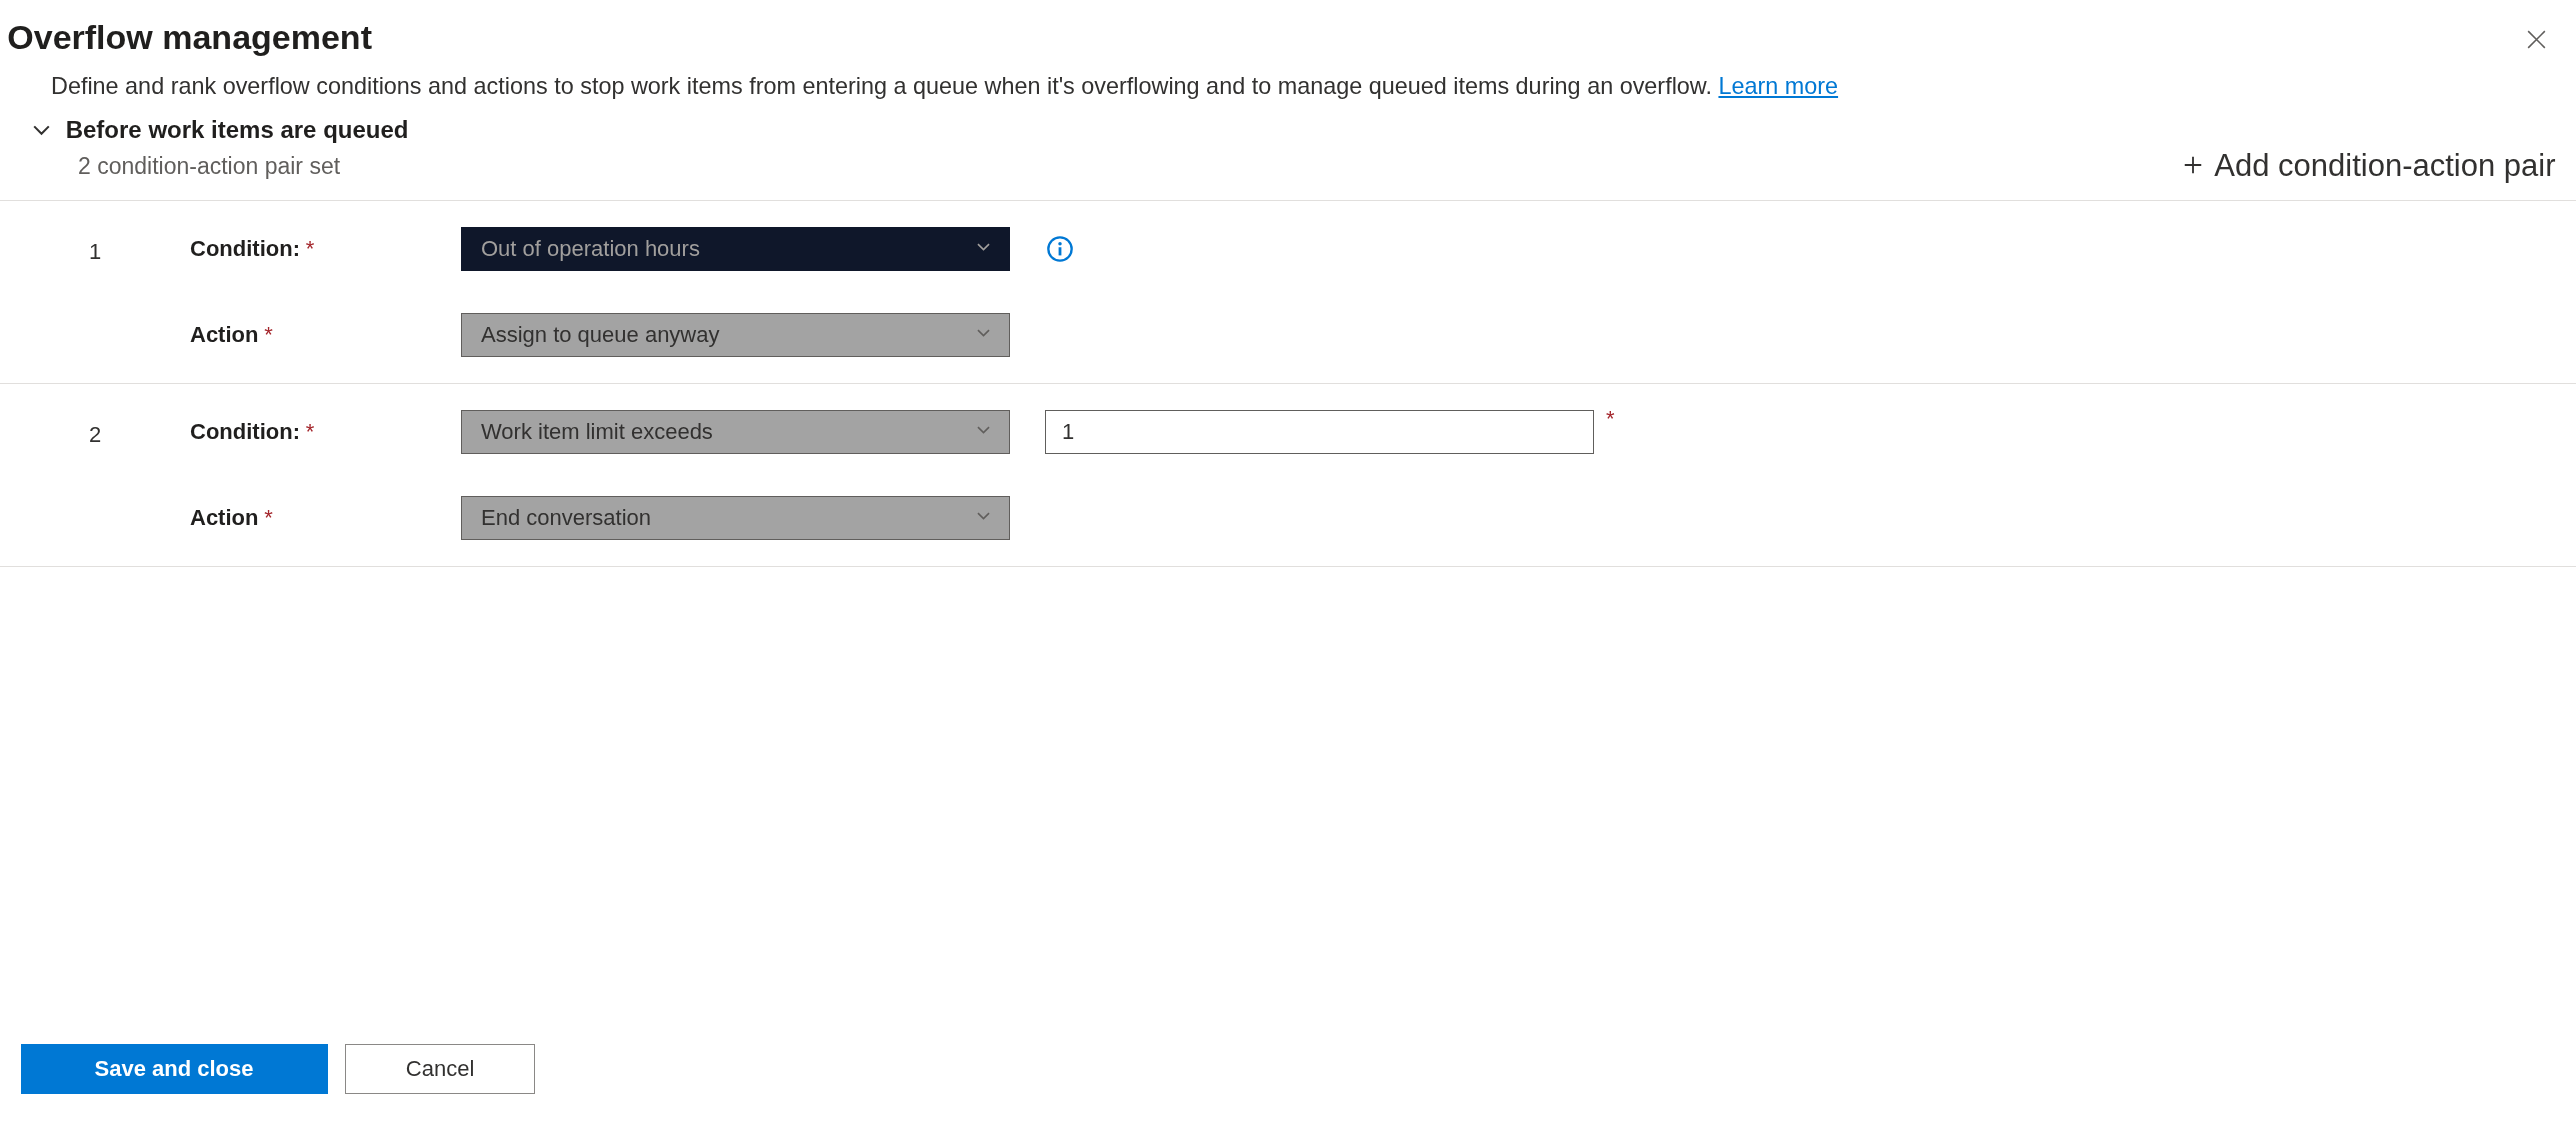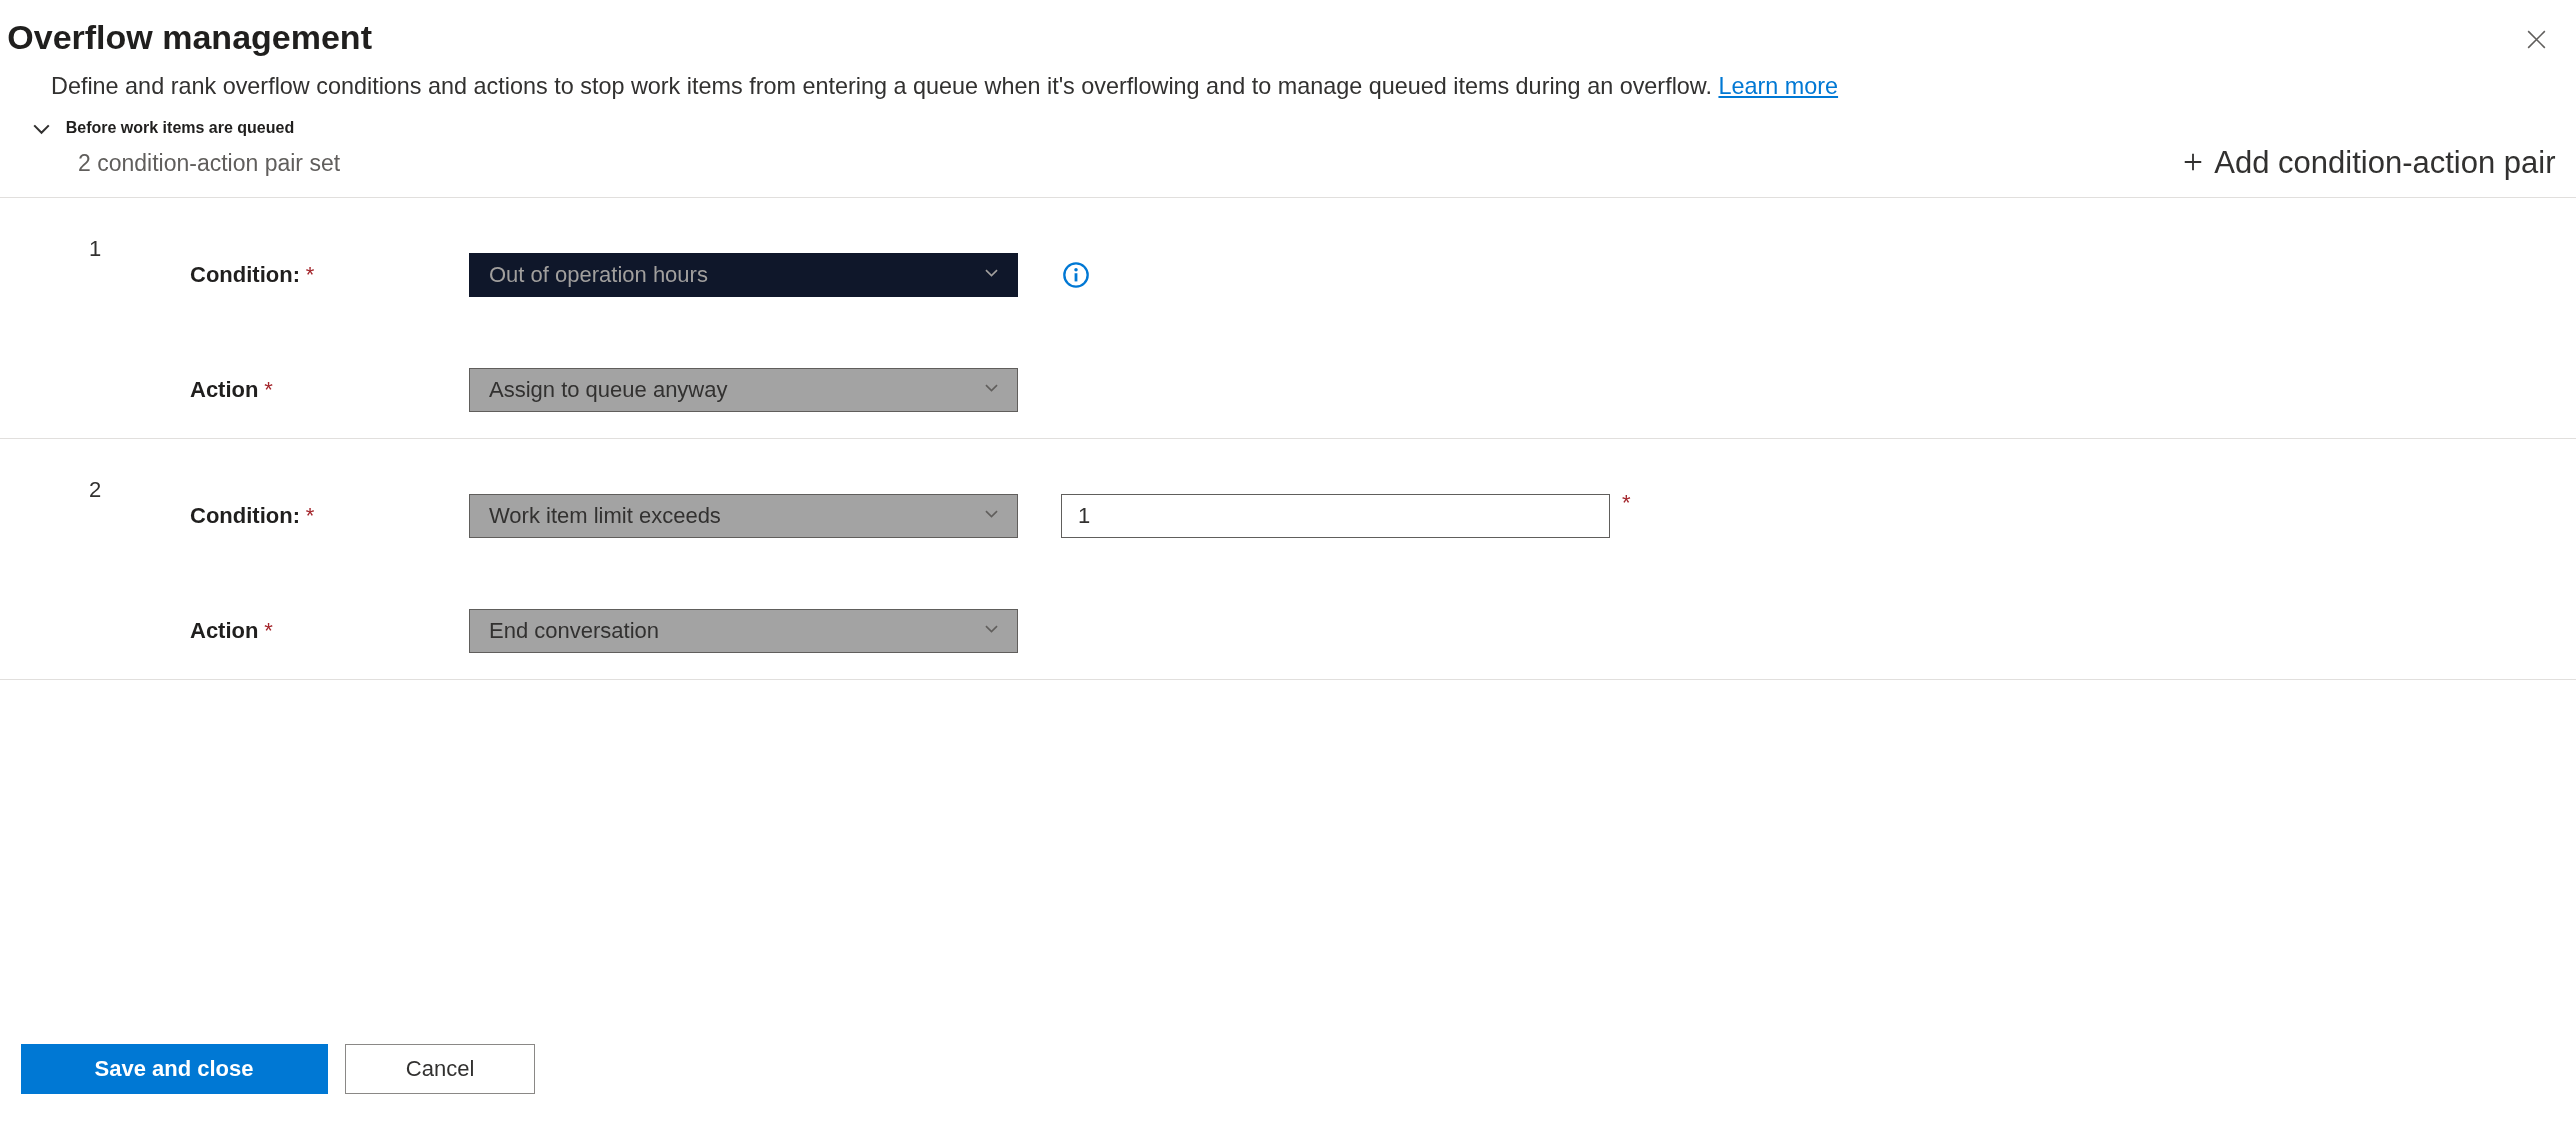--- a/index.html
+++ b/index.html
@@ -54,21 +54,21 @@
     gap: 11.7px;
     padding: 4.4px 0 0 29px;
   }
   .chevron-down-icon {
     color: #323130;
     width: 25px; height: 25px;
     display: flex; align-items: center; justify-content: center;
     cursor: pointer;
   }
   .section-title {
-    font-size: 16px;
+    font-size: 24px;
     font-weight: 600;
     color: #201f1e;
   }
   .section-sub-row {
     display: flex;
     justify-content: space-between;
     align-items: center;
     padding: 4.4px 14.6px 16px 78px;
   }
   .section-sub {
@@ -105,22 +105,21 @@
     padding-top: 11.7px;
   }
   .fields-col {
     display: flex;
     flex-direction: column;
     gap: 42px;
   }
   .field-row {
     display: flex;
     align-items: center;
-    gap: 8px;
-    margin-top: 29px;
+    gap: 0;
   }
   .field-label {
     width: 271px;
     font-size: 22px;
     font-weight: 600;
     color: #201f1e;
   }
   .req-asterisk {
     color: #a4262c;
     font-weight: 400;

